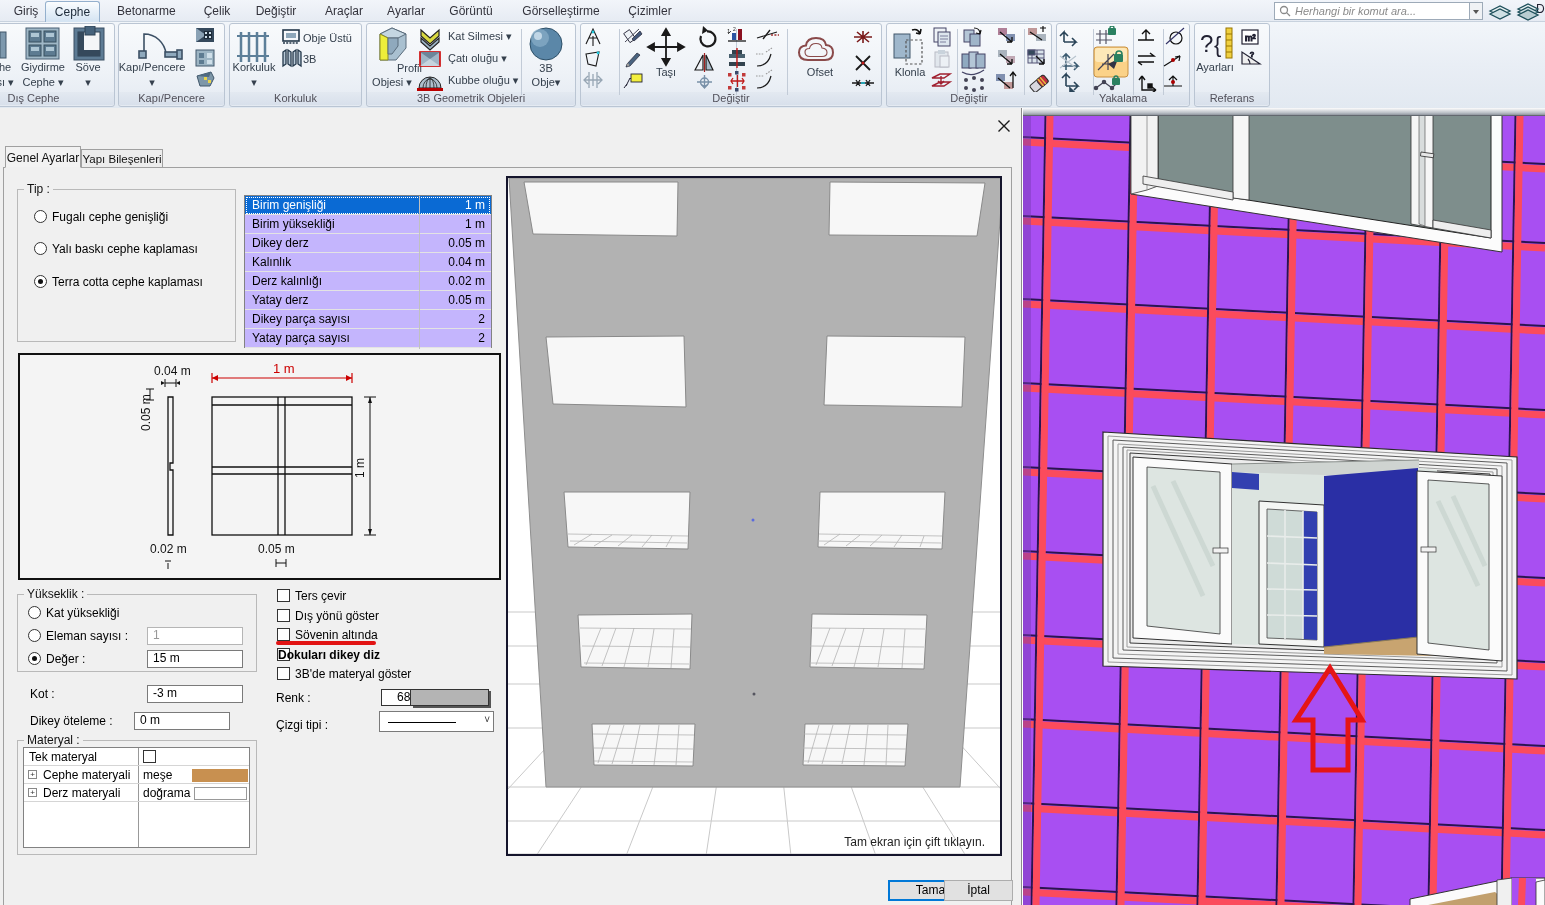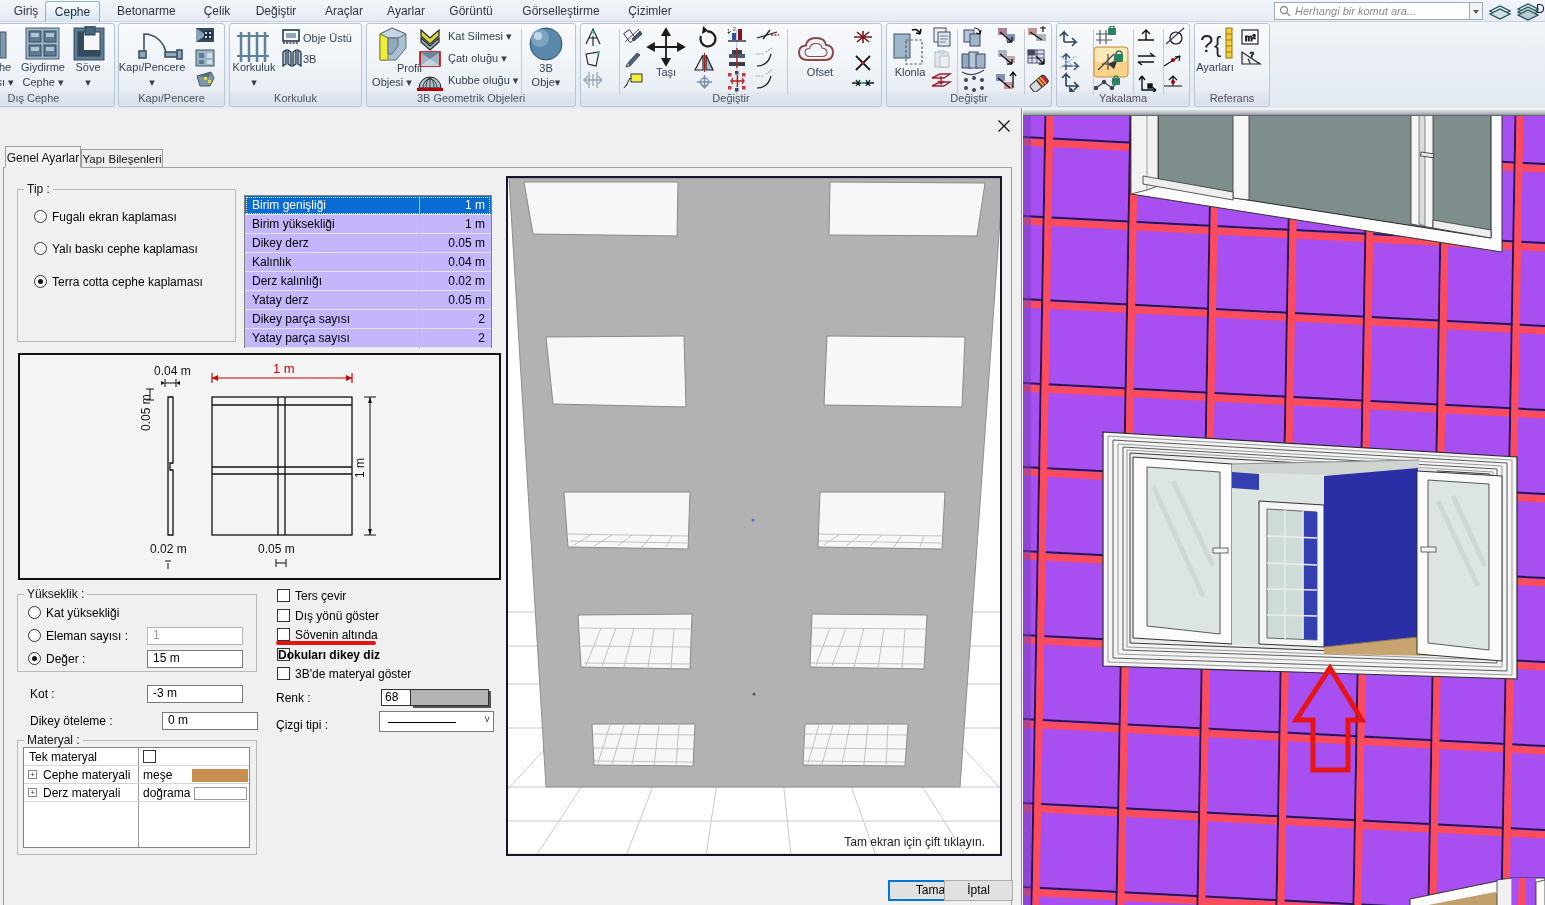--- a/index.html
+++ b/index.html
@@ -631,21 +631,21 @@
         <path d="M1.5 1.5 L12.5 12.5 M12.5 1.5 L1.5 12.5" stroke="#1a1a1a" stroke-width="1.4"></path>
       </svg>
     <div id="tabpage"></div>
     <div class="tabbtn" style="left:5px;top:38px;width:76px;height:22px;border:1px solid #a0a0a0;border-bottom:1px solid #f0f0f0;background:#f2f2f2;line-height:22px;">Genel Ayarlar</div>
     <div class="tabbtn" style="left:81px;top:41px;width:82px;height:18px;border:1px solid #a0a0a0;border-bottom:none;background:#ececec;line-height:18px;font-size:11.5px;">Yapı Bileşenleri</div>
     <div id="dlg-content">
 
       <div class="groupbox" style="left:17px;top:81px;width:219px;height:153px;"></div>
       <div class="glabel" style="left:24px;top:74px;">Tip :</div>
       <div class="radio" style="left:34px;top:102px;"></div>
-      <div class="dtext" style="left:52px;top:102px;">Fugalı ekran kaplaması</div>
+      <div class="dtext" style="left:52px;top:102px;">Fugalı cephe genişliği</div>
       <div class="radio" style="left:34px;top:134px;"></div>
       <div class="dtext" style="left:52px;top:134px;">Yalı baskı cephe kaplaması</div>
       <div class="radio sel" style="left:34px;top:167px;"></div>
       <div class="dtext" style="left:52px;top:167px;">Terra cotta cephe kaplaması</div>
 
       <div id="ptable">
         <div class="prow sel" style="top:0;">
             <span class="k">Birim genişliği</span>
             <span class="v">1 m</span>
           </div>
@@ -722,21 +722,21 @@
       <div class="radio" style="left:28px;top:521px;"></div>
       <div class="dtext" style="left:46px;top:521px;">Eleman sayısı  :</div>
       <div class="input" style="left:147px;top:519px;width:96px;height:18px;color:#999;border-color:#b5b5b5;">1</div>
       <div class="radio sel" style="left:28px;top:544px;"></div>
       <div class="dtext" style="left:46px;top:544px;">Değer :</div>
       <div class="input" style="left:147px;top:542px;width:96px;height:18px;">15 m</div>
 
       <div class="dtext" style="left:30px;top:579px;">Kot :</div>
       <div class="input" style="left:147px;top:577px;width:96px;height:18px;">-3 m</div>
       <div class="dtext" style="left:30px;top:606px;">Dikey öteleme  :</div>
-      <div class="input" style="left:162px;top:604px;width:96px;height:18px;">0 m</div>
+      <div class="input" style="left:134px;top:604px;width:96px;height:18px;">0 m</div>
 
       <div class="groupbox" style="left:17px;top:632px;width:240px;height:115px;"></div>
       <div class="glabel" style="left:24px;top:625px;">Materyal :</div>
       <div class="abs" style="left:23px;top:639px;width:227px;height:101px;background:#fff;border:1px solid #828282;">
         <div class="abs" style="left:114px;top:0;width:1px;height:99px;background:#999;"></div>
         <div class="abs" style="left:0;top:17px;width:225px;height:1px;background:#d5d5d5;"></div>
         <div class="abs" style="left:0;top:35px;width:225px;height:1px;background:#d5d5d5;"></div>
         <div class="abs" style="left:0;top:53px;width:225px;height:1px;background:#d5d5d5;"></div>
         <div class="dtext" style="left:5px;top:2px;">Tek materyal</div>
         <div class="check" style="left:119px;top:2px;"></div>
@@ -756,21 +756,21 @@
       <div class="dtext" style="left:295px;top:501px;">Dış yönü göster</div>
       <div class="check" style="left:277px;top:520px;"></div>
       <div class="dtext" style="left:295px;top:520px;">Sövenin altında</div>
       <div class="abs" style="left:276px;top:533px;width:100px;height:4px;background:#e21414;border-radius:2px;"></div>
       <div class="check" style="left:277px;top:540px;"></div>
       <div class="dtext" style="left:278px;top:540px;font-weight:bold;">Dokuları dikey diz</div>
       <div class="check" style="left:277px;top:559px;"></div>
       <div class="dtext" style="left:295px;top:559px;">3B'de materyal göster</div>
 
       <div class="dtext" style="left:276px;top:583px;">Renk :</div>
-      <div class="abs" style="left:381px;top:581px;width:30px;height:17px;background:#fff;border:1px solid #333;font-size:12px;padding-left:3px;">68</div>
+      <div class="abs" style="left:381px;top:581px;width:30px;height:17px;background:#fff;border:1px solid #333;font-size:12px;padding-left:15px;">68</div>
       <div class="abs" style="left:411px;top:581px;width:78px;height:17px;background:#b4b4b4;border:1px solid #333;border-left:none;box-shadow:2px 2px 0 #555;"></div>
 
       <div class="dtext" style="left:276px;top:610px;">Çizgi tipi :</div>
       <div class="abs" style="left:379px;top:603px;width:115px;height:21px;background:#fff;border:1px solid #7a7a7a;">
         <div class="abs" style="left:8px;top:10px;width:68px;height:1px;background:#000;"></div>
         <div class="abs" style="right:3px;top:2px;font-size:10px;color:#333;">˅</div>
       </div>
 
       <svg class="abs" style="left:506px;top:68px;" width="496" height="680" id="previewsvg">
         <rect x="0" y="0" width="496" height="680" fill="#fff"></rect>

